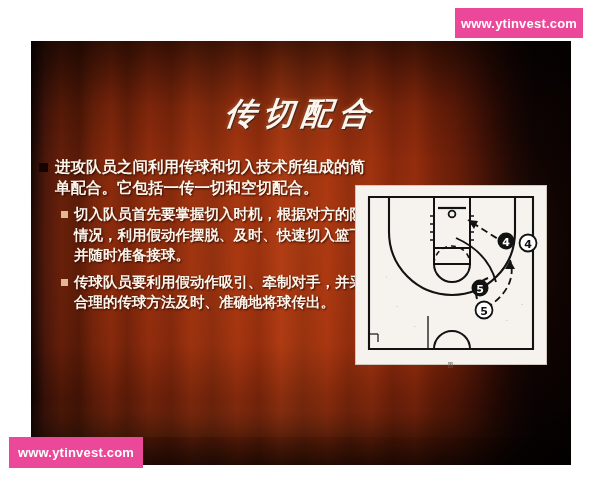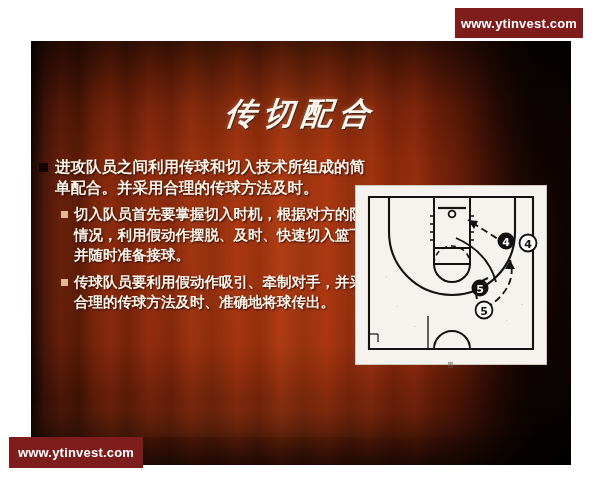--- a/index.html
+++ b/index.html
@@ -141,21 +141,21 @@
     text-align: center;
     font-size: 6px;
     color: #6d6259;
     letter-spacing: 1px;
     font-family: "Liberation Sans", sans-serif;
   }
 
   
   .wm {
     position: absolute;
-    background: #7f1d1d;
+    background: #ec4899;
     color: #ffffff;
     font-family: "Liberation Sans", sans-serif;
     font-size: 13px;
     font-weight: bold;
     display: flex;
     align-items: center;
     justify-content: center;
     letter-spacing: 0.2px;
   }
   #wm-top { left: 455px; top: 8px; width: 128px; height: 30px; }
@@ -173,21 +173,21 @@
     <div class="curtain-top"></div>
     <div class="drape-hem"></div>
     <div class="curtain-bottom"></div>
 
     <div class="title">传切配合</div>
 
     <div class="body">
 
       <div class="bullet-row lvl1">
         <span class="marker-l1"></span>
-        <span class="btext">进攻队员之间利用传球和切入技术所组成的简单配合。并采用合理的传球方法及时。</span>
+        <span class="btext">进攻队员之间利用传球和切入技术所组成的简单配合。它包括一传一切和空切配合。</span>
       </div>
 
 
       <div class="bullet-row lvl2 sub">
         <span class="marker-l2"></span>
         <span class="btext">切入队员首先要掌握切入时机，根据对方的防守情况，利用假动作摆脱、及时、快速切入篮下，并随时准备接球。</span>
       </div>
 
       <div class="bullet-row lvl2 sub">
         <span class="marker-l2"></span>

